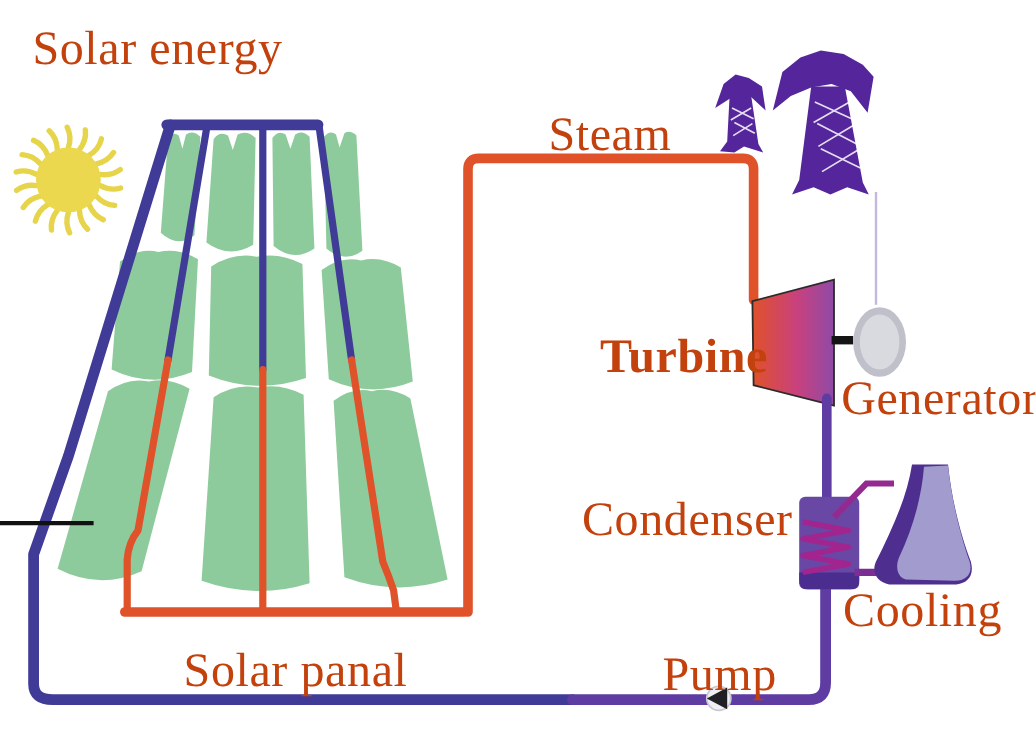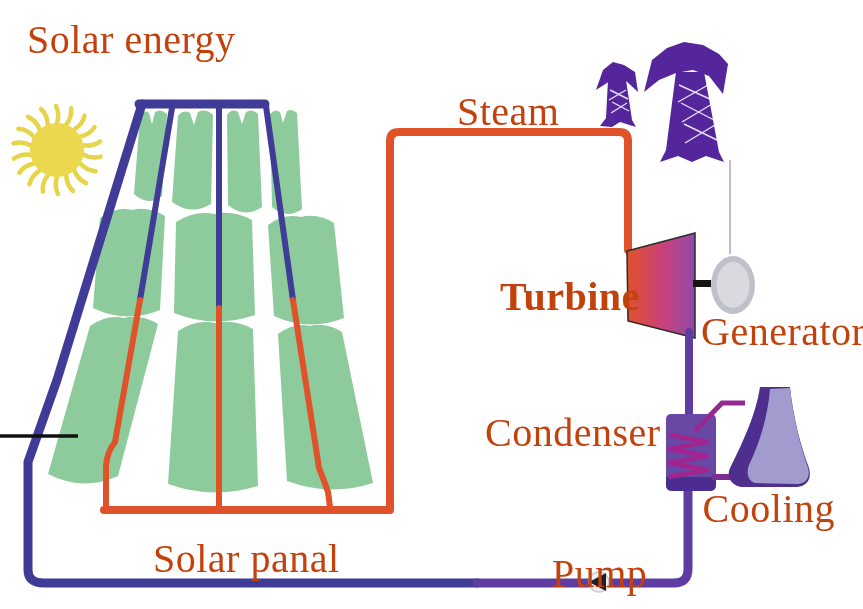--- a/index.html
+++ b/index.html
@@ -150,16 +150,16 @@
       <polygon points="589,582 606,573 606,591" fill="#1f1f24"></polygon>
     </g>
   </svg>
 
   <div class="lbl" style="left:27px;top:18px;">Solar energy</div>
   <div class="lbl" style="left:457px;top:90px;">Steam</div>
   <div class="lbl" style="left:500px;top:275px;font-weight:bold;">Turbine</div>
   <div class="lbl" style="left:701px;top:310px;">Generator</div>
   <div class="lbl" style="left:485px;top:411px;">Condenser</div>
   <div class="lbl lbl-cooling" style="left:701px;top:486px;"><span>Cooling</span><br></div>
-  <div class="lbl" style="left:552px;top:540px;margin-top:12px;">Pump</div>
+  <div class="lbl" style="left:552px;top:540px;">Pump</div>
   <div class="lbl" style="left:153px;top:521px;margin-top:16px;">Solar panal</div>
 
 </div>
 
 </body></html>

